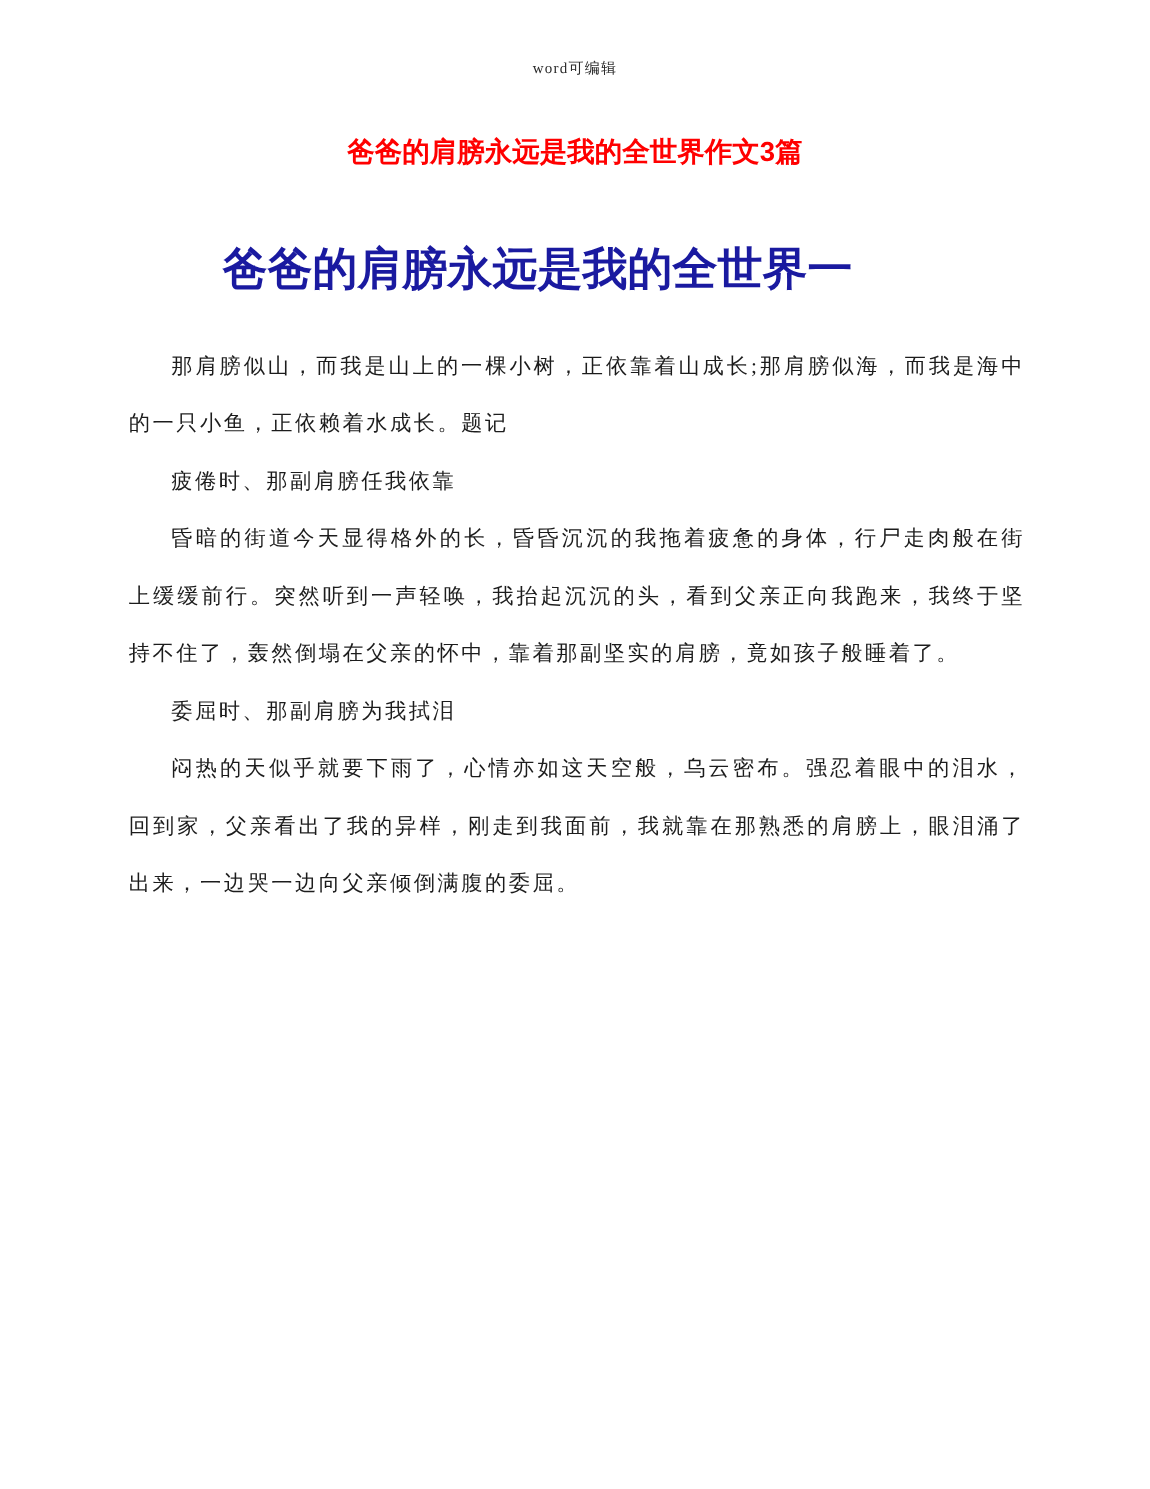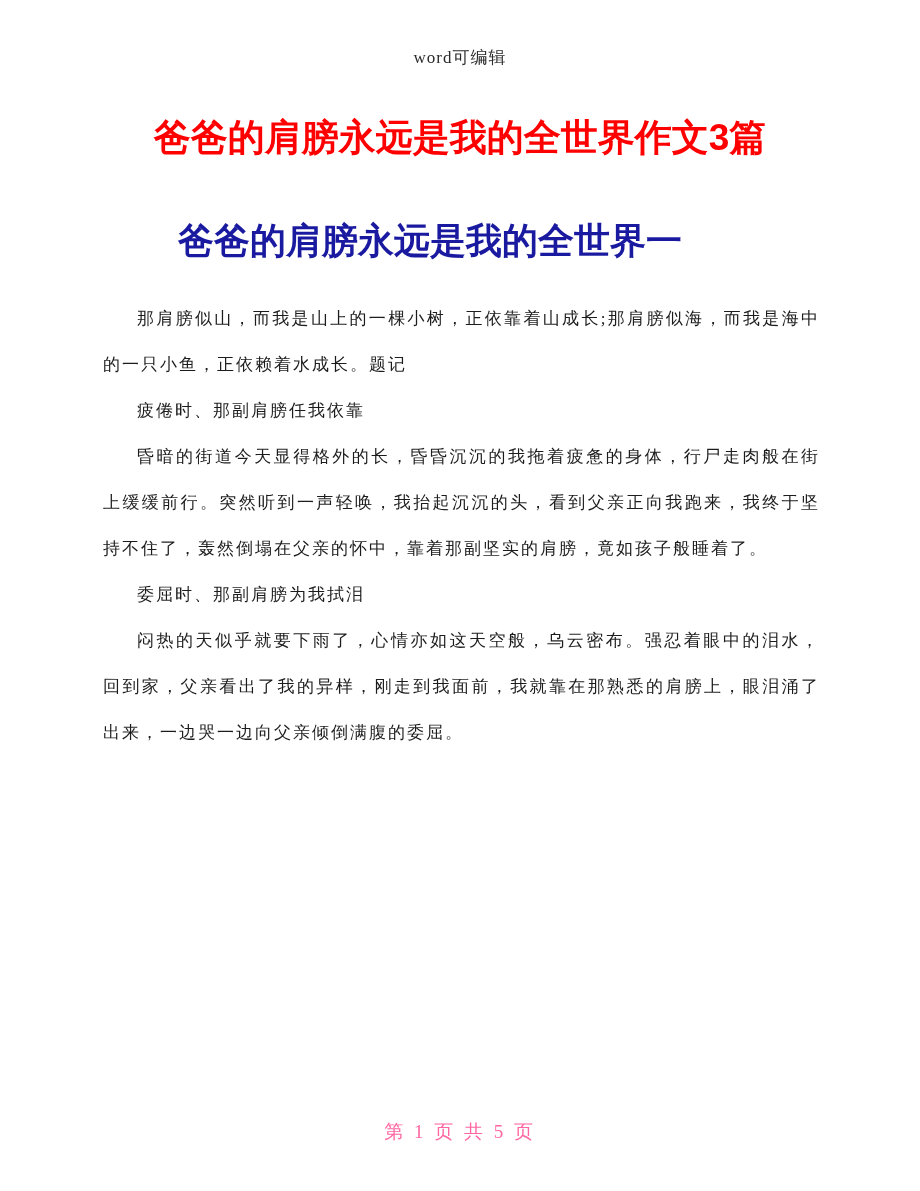--- a/index.html
+++ b/index.html
@@ -11,29 +11,29 @@
     position: relative;
     width: 920px;
     height: 1191px;
     background: #ffffff;
     overflow: hidden;
     font-family: "Liberation Serif", "DejaVu Serif", serif;
   }
   .doc-header {
     padding-top: 46px;
     text-align: center;
-    font-size: 17px;
+    font-size: 12px;
     color: #2b2b2b;
     letter-spacing: 1px;
     font-family: "Liberation Serif", "DejaVu Serif", serif;
   }
   .doc-title {
     margin-top: 44px;
     text-align: center;
-    font-size: 37px;
+    font-size: 22px;
     font-weight: bold;
     color: #ff0000;
     letter-spacing: 0px;
     font-family: "Liberation Sans", "DejaVu Sans", sans-serif;
   }
   .content {
     padding-left: 103px;
     padding-right: 100px;
   }
   .section-heading {
@@ -85,15 +85,14 @@
     <div class="body-text">
       <p>那肩膀似山，而我是山上的一棵小树，正依靠着山成长;那肩膀似海，而我是海中的一只小鱼，正依赖着水成长。题记</p>
       <p>疲倦时、那副肩膀任我依靠</p>
       <p>昏暗的街道今天显得格外的长，昏昏沉沉的我拖着疲惫的身体，行尸走肉般在街上缓缓前行。突然听到一声轻唤，我抬起沉沉的头，看到父亲正向我跑来，我终于坚持不住了，轰然倒塌在父亲的怀中，靠着那副坚实的肩膀，竟如孩子般睡着了。</p>
       <p>委屈时、那副肩膀为我拭泪</p>
       <p>闷热的天似乎就要下雨了，心情亦如这天空般，乌云密布。强忍着眼中的泪水，回到家，父亲看出了我的异样，刚走到我面前，我就靠在那熟悉的肩膀上，眼泪涌了出来，一边哭一边向父亲倾倒满腹的委屈。</p>
     </div>
 
   </div>
 
-  <div class="doc-footer">第 1 页 共 5 页</div>
 
 </div>
 
 </body></html>

